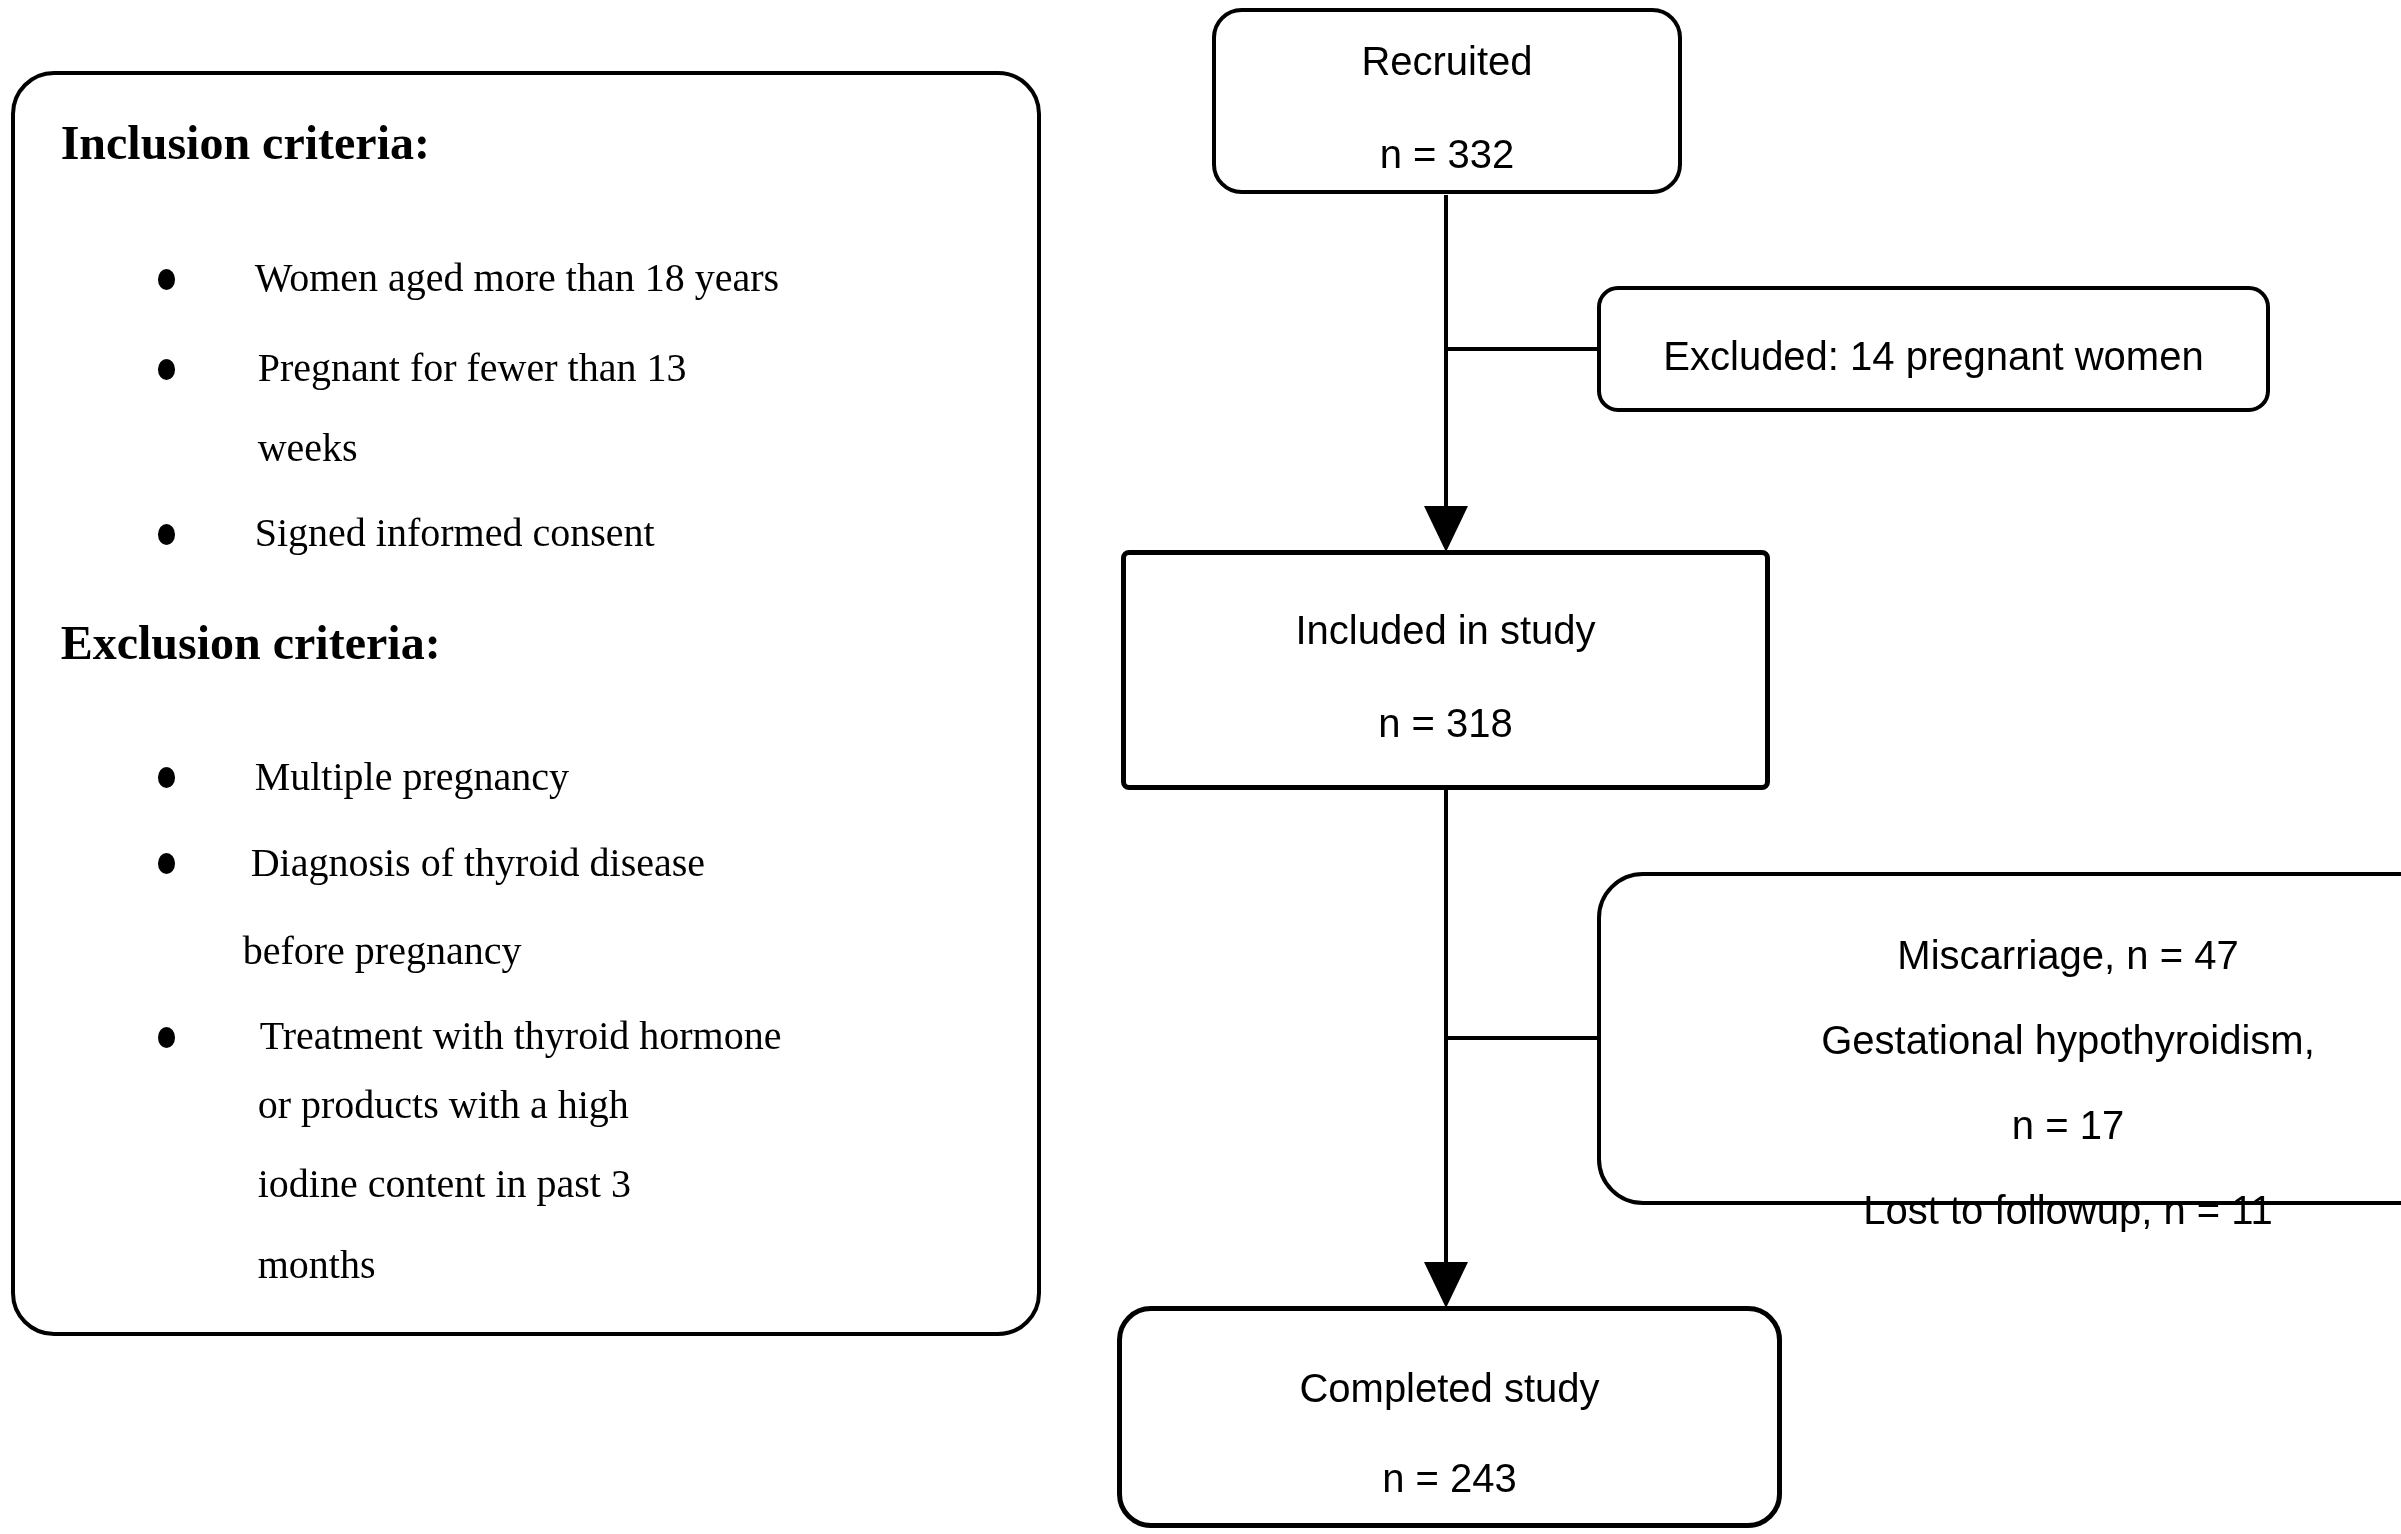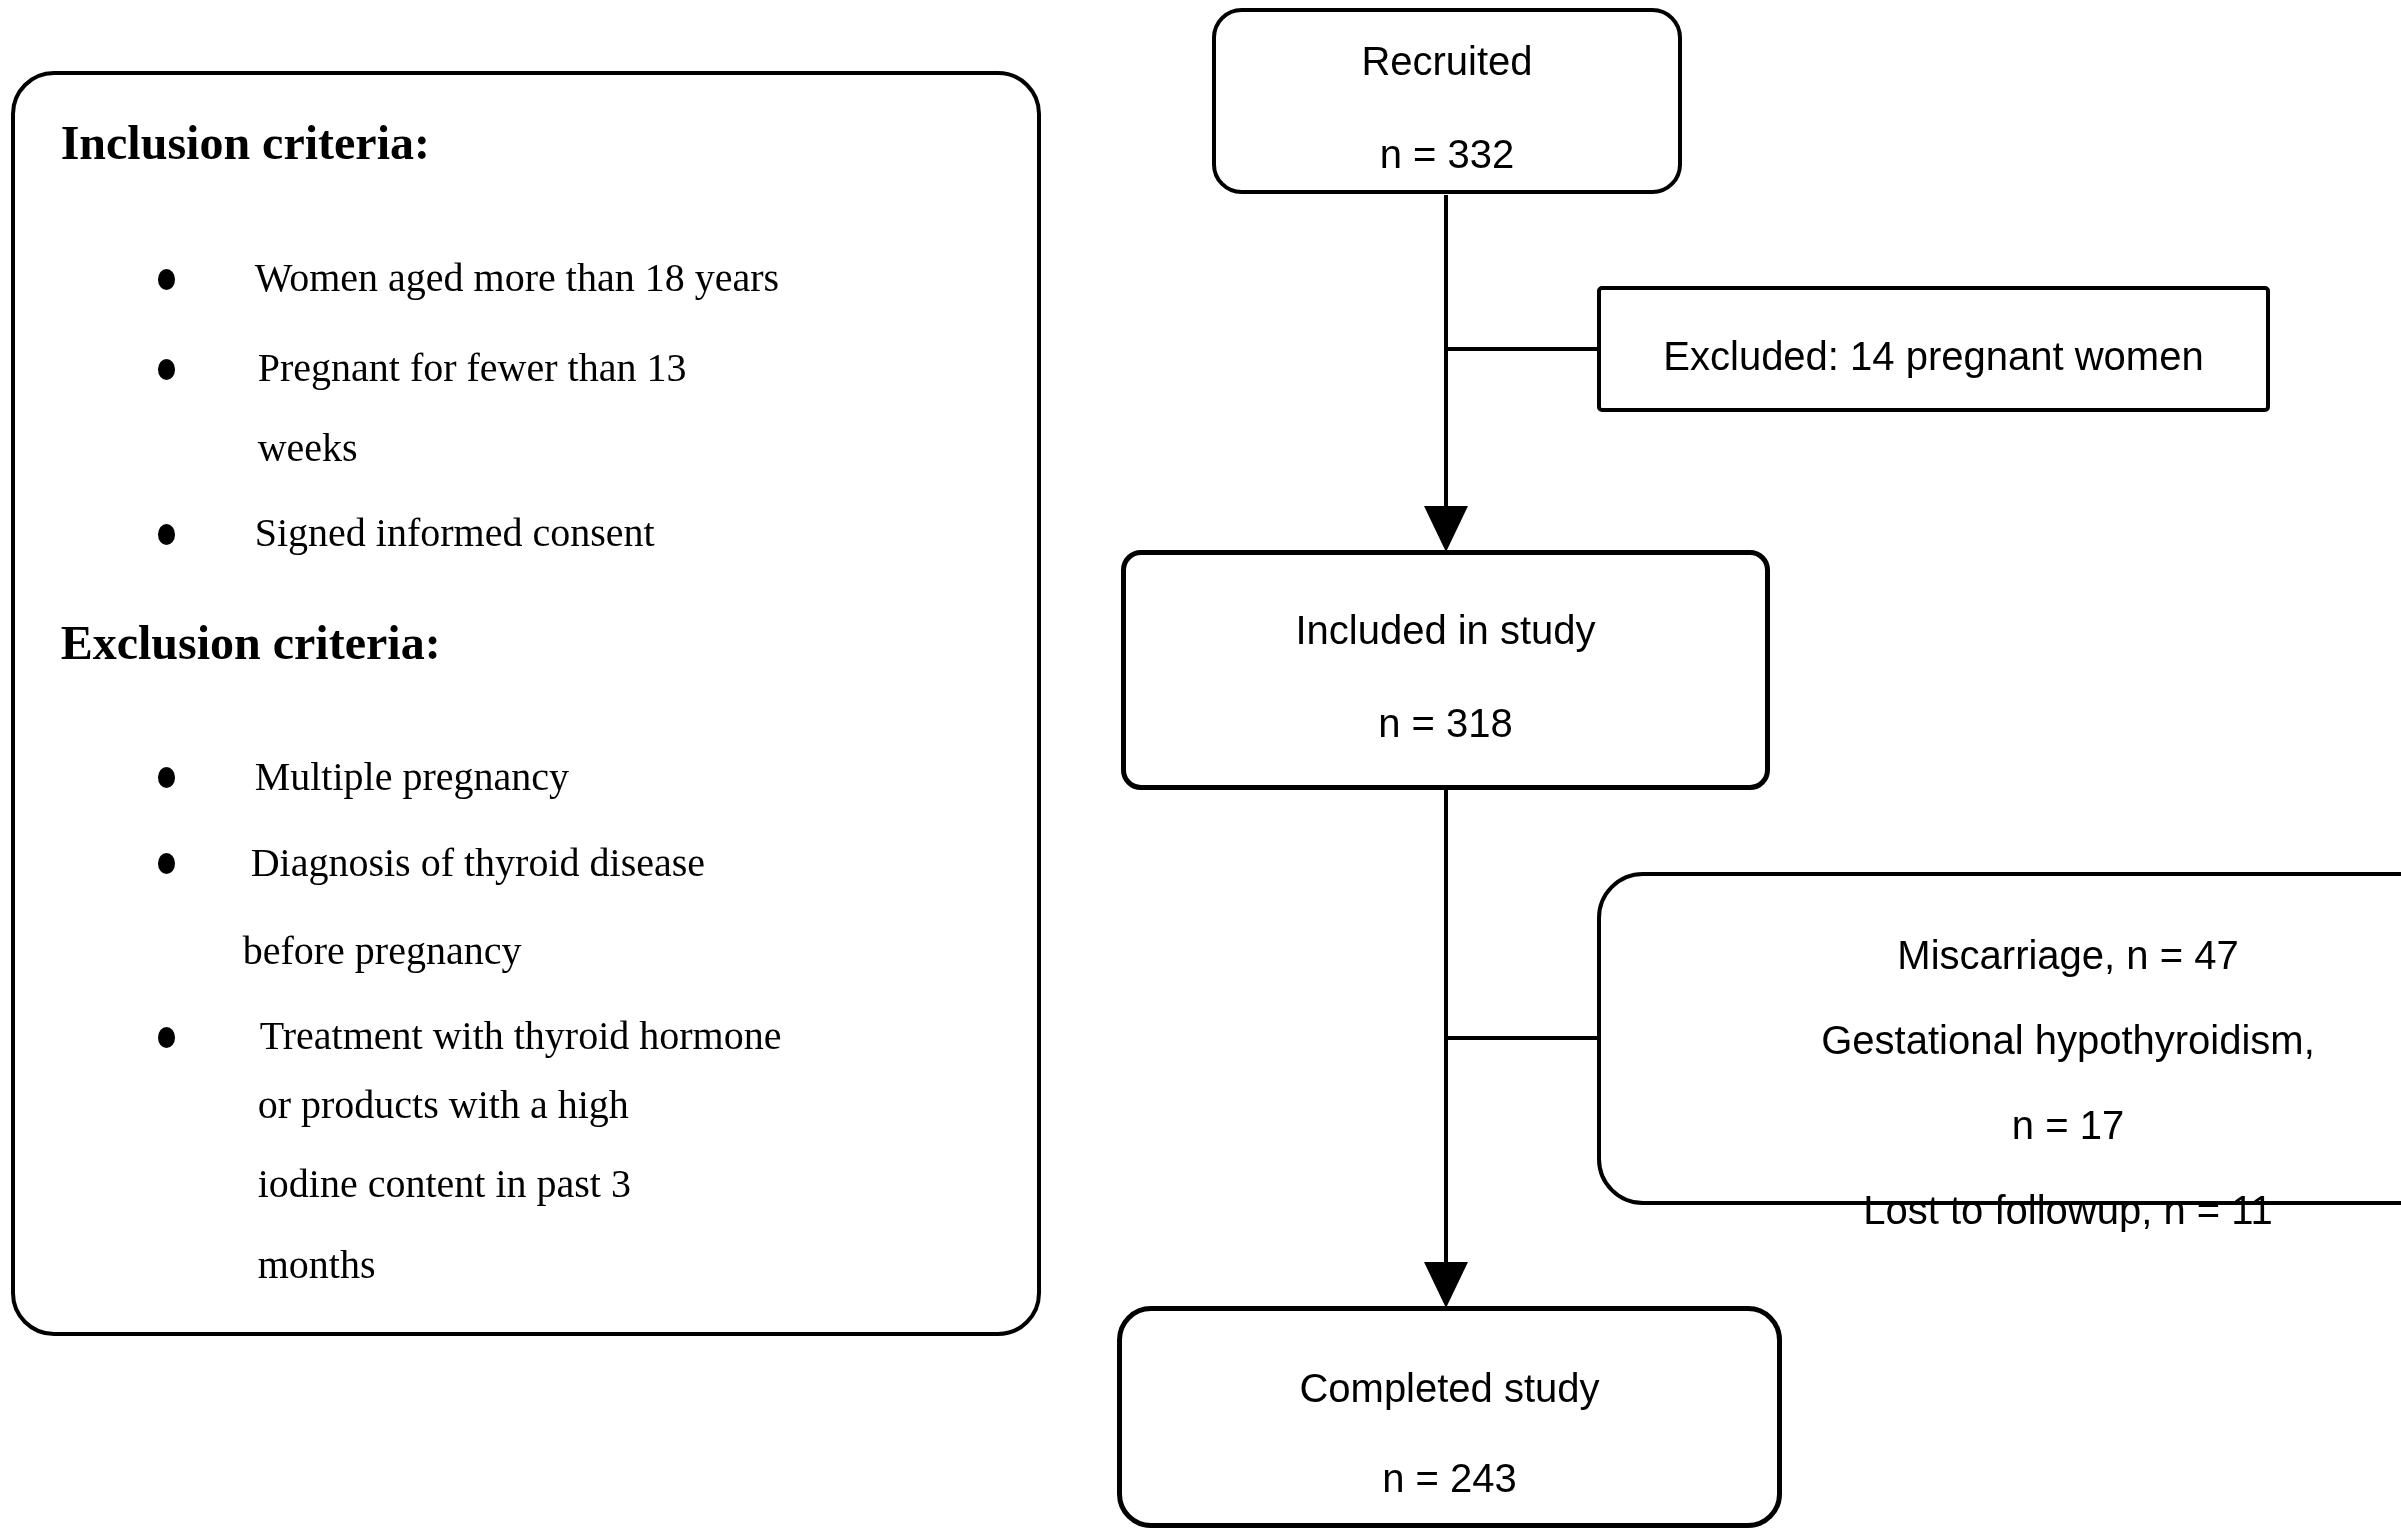--- a/index.html
+++ b/index.html
@@ -77,25 +77,25 @@
 
   <div class="vline" style="left:1444px;top:790px;width:4.1px;height:472px"></div>
   <div class="arrowhead" style="left:1424px;top:1262px"></div>
   <div class="hline" style="left:1448px;top:1036px;width:149px;height:4.1px"></div>
 
   <div class="node" style="left:1212px;top:8.2px;width:470px;height:186px;border-radius:29.6px;gap:29.6px">
     <div class="nl">Recruited</div>
     <div class="nl">n = 332</div>
   </div>
 
-  <div class="node" style="left:1597px;top:286px;width:673px;height:126px;border-radius:5px">
+  <div class="node" style="left:1597px;top:286px;width:673px;height:126px;border-radius:21px">
     <div class="nl">Excluded: 14 pregnant women</div>
   </div>
 
-  <div class="node" style="left:1121px;top:550px;width:649px;height:240px;border-radius:20px;border-width:5.7px;gap:29.6px">
+  <div class="node" style="left:1121px;top:550px;width:649px;height:240px;border-radius:8px;border-width:5.7px;gap:29.6px">
     <div class="nl">Included in study</div>
     <div class="nl">n = 318</div>
   </div>
 
   <div class="node" style="left:1597px;top:872px;width:942px;height:333px;border-radius:46px;justify-content:flex-start;padding-top:41px;gap:22px">
     <div class="nl">Miscarriage, n = 47</div>
     <div class="nl">Gestational hypothyroidism,</div>
     <div class="nl">n = 17</div>
     <div class="nl">Lost to followup, n = 11</div>
   </div>

